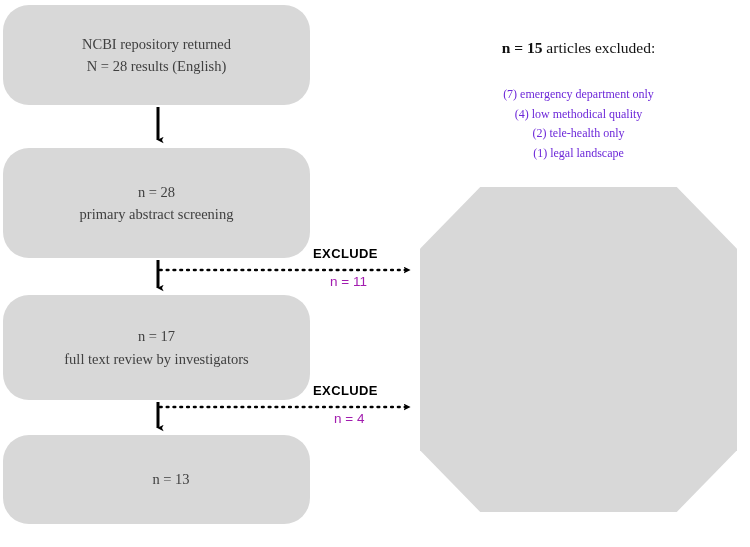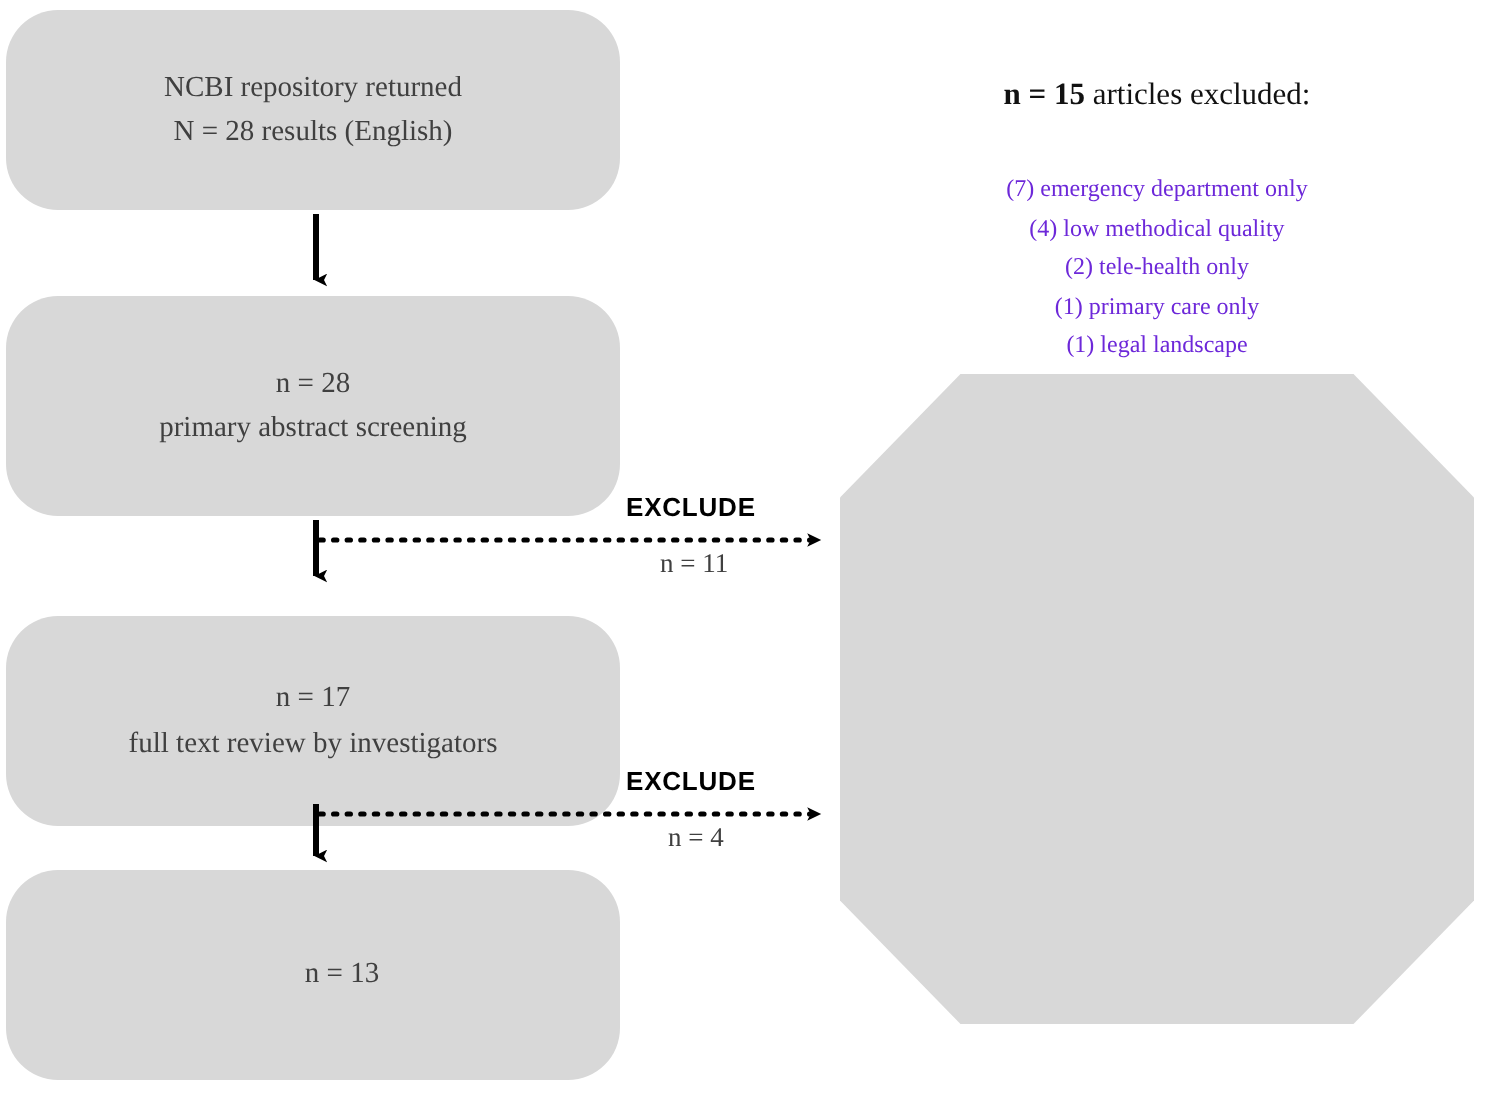--- a/index.html
+++ b/index.html
@@ -36,22 +36,22 @@
     font-family: "Liberation Serif", "DejaVu Serif", serif;
     font-size: 14.5px;
     line-height: 1.55;
     color: #404040;
     white-space: nowrap;
   }
   .box-line b { font-weight: normal; }
 
   #box-1 { top: 5px;   height: 100px; }
   #box-2 { top: 148px; height: 110px; }
-  #box-3 { top: 295px; height: 105px; margin-top: 13px; }
-  #box-4 { top: 435px; height: 105px; padding-left: 29px; }
+  #box-3 { top: 295px; height: 105px; }
+  #box-4 { top: 435px; height: 89px; padding-left: 29px; }
 
   
   #octagon {
     position: absolute;
     left: 420px;
     top: 187px;
     width: 317px;
     height: 325px;
     background: #d8d8d8;
     -webkit-clip-path: polygon(19% 0%, 81% 0%, 100% 19%, 100% 81%, 81% 100%, 19% 100%, 0% 81%, 0% 19%);
@@ -94,23 +94,23 @@
     position: absolute;
     font-family: "Liberation Sans", "DejaVu Sans", sans-serif;
     font-weight: bold;
     font-size: 13px;
     letter-spacing: 0.4px;
     color: #000000;
     white-space: nowrap;
   }
   .exclude-count {
     position: absolute;
-    font-family: Liberation Serif, serif;
+    font-family: Liberation Sans, sans-serif;
     font-size: 13.5px;
-    color: #404040;
+    color: #a21caf;
     white-space: nowrap;
   }
   #exclude-label-1 { left: 313px; top: 246px; }
   #exclude-count-1 { left: 330px; top: 274px; }
   #exclude-label-2 { left: 313px; top: 383px; }
   #exclude-count-2 { left: 334px; top: 411px; text-align: center; }
 </style>
 </head>
 <body>
 
@@ -144,21 +144,20 @@
   </div>
 
   <div id="octagon"></div>
   <div id="octagon-content" style="left:420px; width:317px;">
     <div class="oct-heading">
       <b>n = 15</b><span> articles excluded:</span>
     </div>
     <div class="oct-item">(7) emergency department only</div>
     <div class="oct-item">(4) low methodical quality</div>
     <div class="oct-item">(2) tele-health only</div>
-    <div class="oct-item">(1) primary care only</div>
     <div class="oct-item">(1) legal landscape</div>
   </div>
 
   <svg id="connectors" viewBox="0 0 750 547">
     <defs>
       <marker id="arrowhead-down" markerWidth="7" markerHeight="7" refX="3.2" refY="5.6" orient="auto" markerUnits="userSpaceOnUse">
         <path d="M0,0 L3.2,6.4 L6.4,0 L3.2,1.6 Z" fill="#000000"></path>
       </marker>
       <marker id="arrowhead-right" markerWidth="8" markerHeight="8" refX="6.4" refY="3.4" orient="auto" markerUnits="userSpaceOnUse">
         <path d="M0,0 L7,3.4 L0,6.8 L1.7,3.4 Z" fill="#000000"></path>

